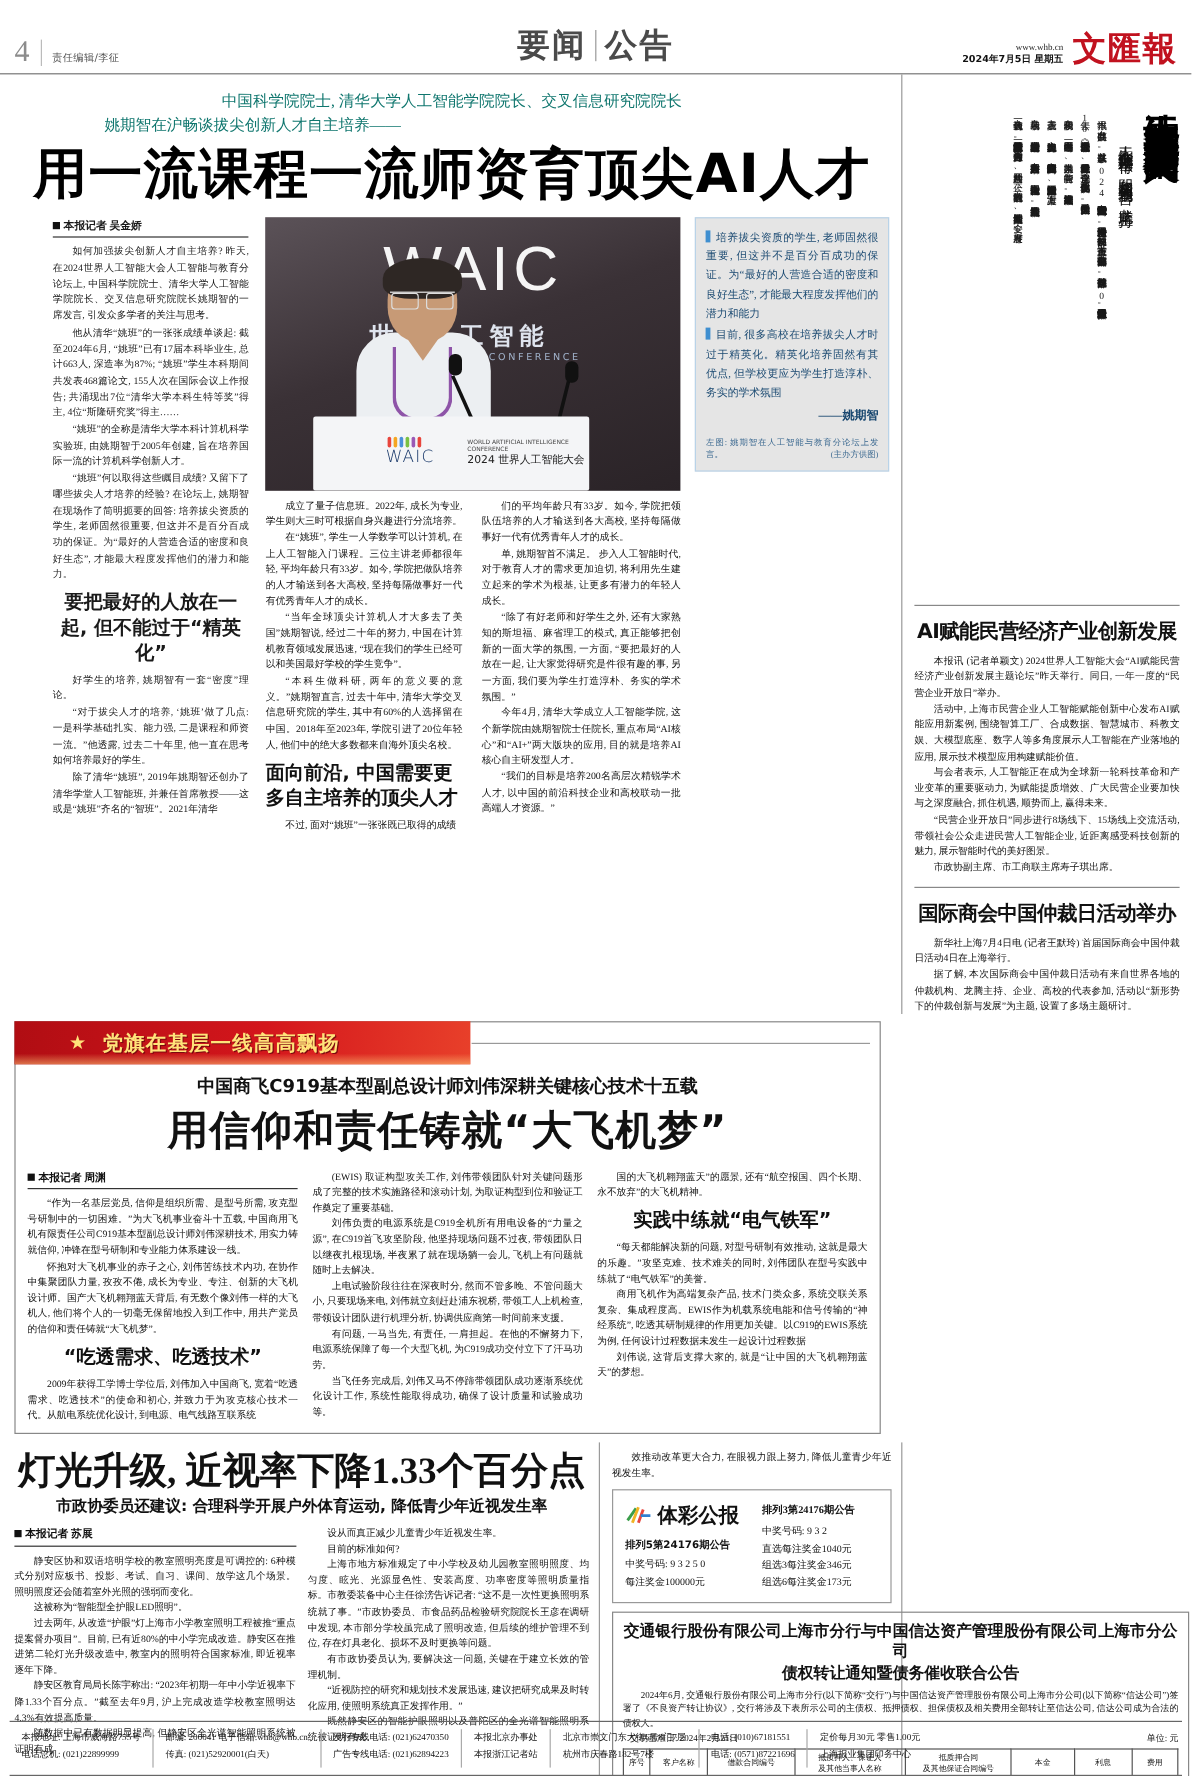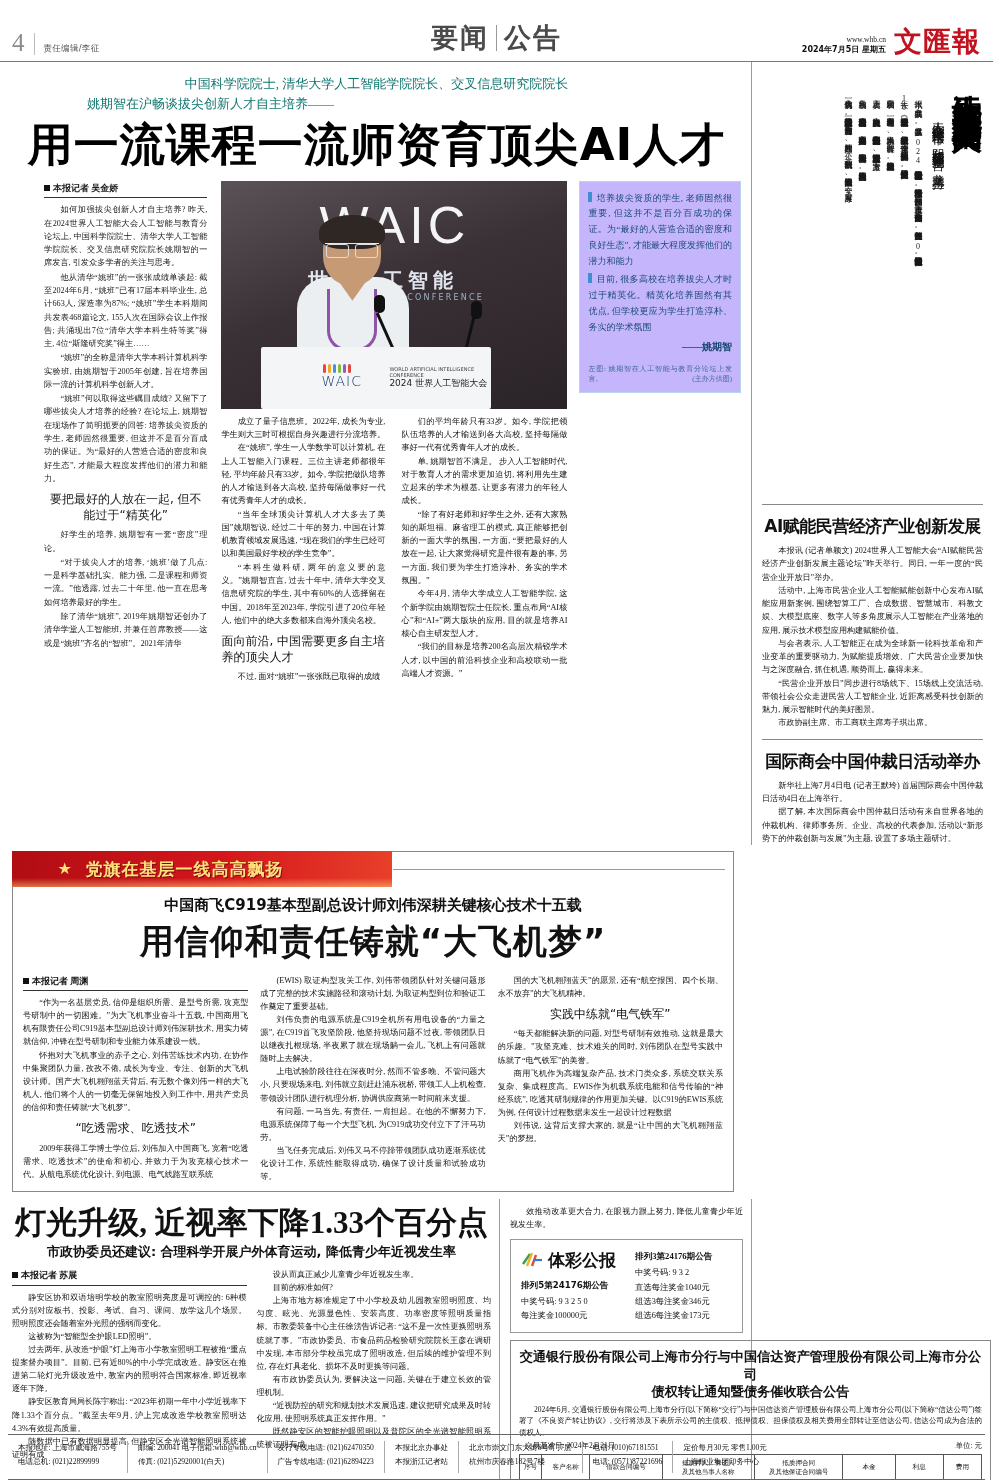--- a/index.html
+++ b/index.html
@@ -43,21 +43,21 @@
     text-align: center; font-size: 45px; font-weight: bold; letter-spacing: 1px;
     padding: 4px 0 10px 0; color: #000; line-height: 1.12;
     font-family: "DejaVu Sans", sans-serif;
   }
 
   .cols { display: flex; gap: 0; margin-left: 32px; }
   .col { font-size: 8.2px; line-height: 1.62; text-align: justify; font-family: "Liberation Serif", serif; color: #1a1a1a; }
   .col p { text-indent: 2em; margin-bottom: 1px; }
   .byline { font-size: 9px; font-weight: bold; border-bottom: 1px solid #333; padding-bottom: 2px; margin-bottom: 5px; display: block; }
   .byline .sq { display: inline-block; width: 6px; height: 6px; background: #111; margin-right: 3px; }
-  .subhead { font-size: 12px; font-weight: normal; text-align: center; margin: 7px 0 5px 0; line-height: 1.3; text-indent: 0; font-family: "DejaVu Sans", sans-serif; }
+  .subhead { font-size: 16px; font-weight: bold; text-align: center; margin: 7px 0 5px 0; line-height: 1.3; text-indent: 0; font-family: "DejaVu Sans", sans-serif; }
   .subhead-l { text-align: left; }
 
   .c1 { width: 190px; padding-right: 8px; }
   .c-photo { width: 358px; padding: 0 6px; }
   .c-quote { width: 186px; padding-left: 6px; }
 
   
   .photo {
     width: 100%; height: 228px; position: relative; overflow: hidden;
     background: linear-gradient(160deg,#5b5258 0%,#3a3136 45%,#2a2327 100%);
@@ -80,21 +80,21 @@
   .mic-h { position: absolute; width: 11px; height: 18px; background: #111; border-radius: 5px; }
   .mic1h { bottom: 96px; left: 153px; } .mic2h { bottom: 90px; left: 250px; }
   .podium { position: absolute; bottom: 0; left: 40px; width: 230px; height: 62px; background: #f4f5f7; border-radius: 2px; }
   .pod-logo { position: absolute; bottom: 20px; left: 60px; color: #1b3a6b; font-size: 14px; font-weight: 300; letter-spacing: 1px; }
   .pod-dots { position: absolute; bottom: 36px; left: 62px; display: flex; gap: 2px; }
   .pod-dots i { width: 3px; height: 9px; display:block; border-radius:2px; }
   .pod-txt { position: absolute; bottom: 30px; left: 128px; font-size: 5px; color: #444; line-height: 1.3; }
   .pod-cn { position: absolute; bottom: 19px; left: 128px; font-size: 9px; color: #222; }
 
   
-  .qbox { background: #c4b5fd; border: 1px solid #b9d3e8; padding: 9px 8px 7px 8px; }
+  .qbox { background: #e5e5e5; border: 1px solid #b9d3e8; padding: 9px 8px 7px 8px; }
   .qbox p { font-size: 9px; line-height: 1.75; color: #1b4a72; text-indent: 0; font-family: "Liberation Serif", serif; margin-bottom: 3px; padding-left: 0; }
   .qbox p .bl { display: inline-block; width: 4px; height: 10px; background: #3f8fd0; margin-right: 4px; vertical-align: -1px; }
   .qbox .attr { text-align: right; font-size: 10px; font-weight: bold; color: #16456e; margin-top: 4px; }
   .qcap { font-size: 7px; line-height: 1.55; color: #3d6a91; padding-top: 8px; }
   .qcap .r { float: right; }
 
   
   .sub-cols { display: flex; margin-top: 6px; }
   .sub-cols .sc { font-size: 8.2px; line-height: 1.62; text-align: justify; font-family: "Liberation Serif", serif; }
   .sub-cols .sc p { text-indent: 2em; }
@@ -295,21 +295,21 @@
         <p>活动中, 上海市民营企业人工智能赋能创新中心发布AI赋能应用新案例, 围绕智算工厂、合成数据、智慧城市、科教文娱、大模型底座、数字人等多角度展示人工智能在产业落地的应用, 展示技术模型应用构建赋能价值。</p>
         <p>与会者表示, 人工智能正在成为全球新一轮科技革命和产业变革的重要驱动力, 为赋能提质增效、广大民营企业要加快与之深度融合, 抓住机遇, 顺势而上, 赢得未来。</p>
         <p>“民营企业开放日”同步进行8场线下、15场线上交流活动, 带领社会公众走进民营人工智能企业, 近距离感受科技创新的魅力, 展示智能时代的美好图景。</p>
         <p>市政协副主席、市工商联主席寿子琪出席。</p>
       </div>
 
       <hr class="hr-thin">
       <div class="side-h">国际商会中国仲裁日活动举办</div>
       <div class="side-body">
         <p>新华社上海7月4日电 (记者王默玲) 首届国际商会中国仲裁日活动4日在上海举行。</p>
-        <p>据了解, 本次国际商会中国仲裁日活动有来自世界各地的仲裁机构、律师事务所、企业、高校的代表参加, 活动以“新形势下的仲裁创新与发展”为主题, 设置了多场主题研讨。</p>
+        <p>据了解, 本次国际商会中国仲裁日活动有来自世界各地的仲裁机构、龙腾主持、企业、高校的代表参加, 活动以“新形势下的仲裁创新与发展”为主题, 设置了多场主题研讨。</p>
       </div>
     </div>
   </div>
 
   <div class="c919">
     <div class="banner">
       <span class="emblem">★</span>
       <span class="banner-txt">党旗在基层一线高高飘扬</span>
     </div>
     <div class="banner-line"></div>

